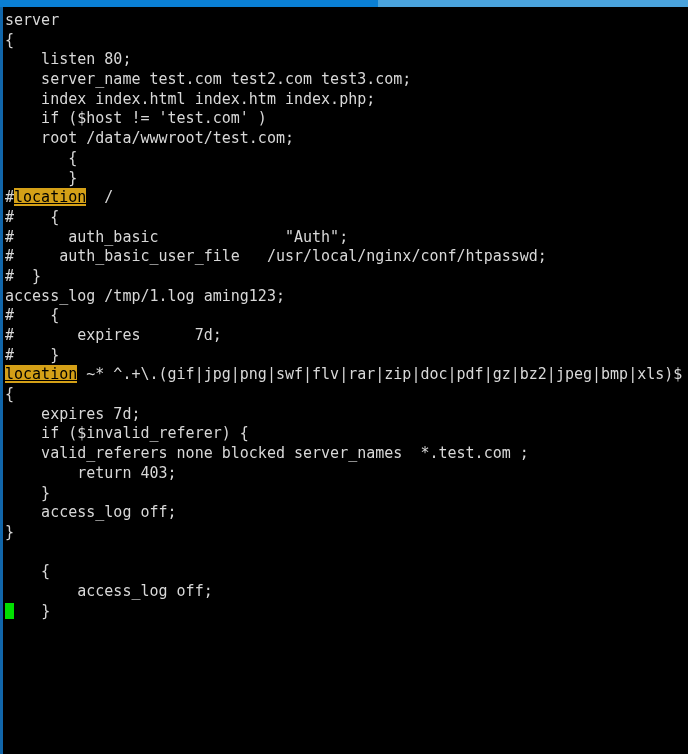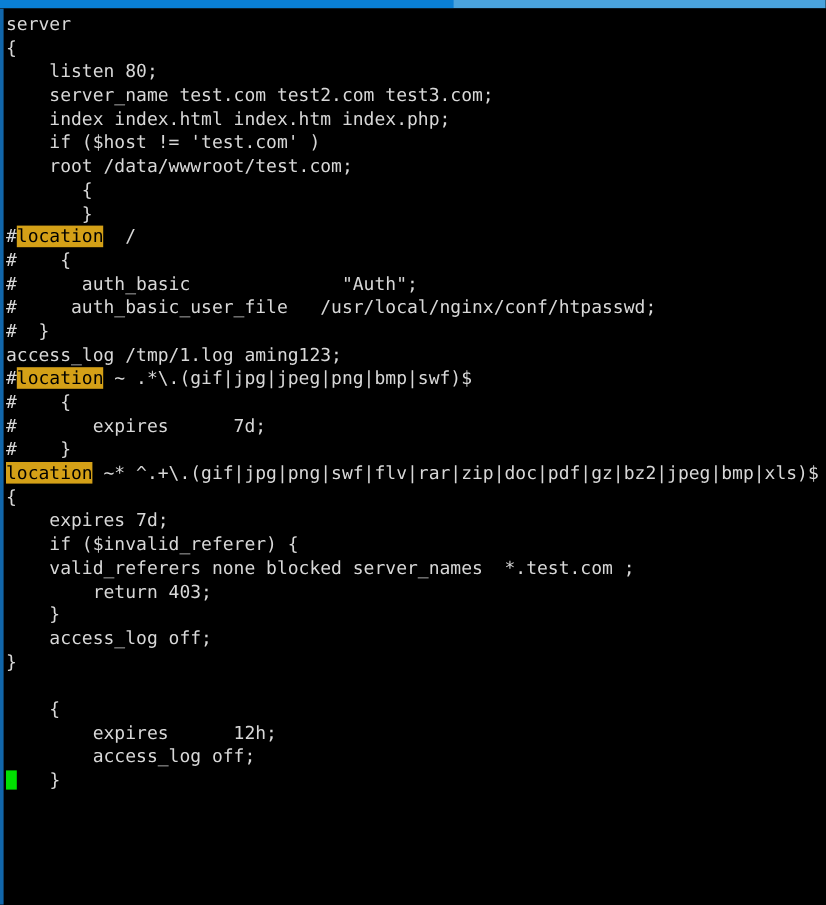--- a/index.html
+++ b/index.html
@@ -50,20 +50,21 @@
     background: #1166aa;
   }
 
   #code-area {
     position: absolute;
     left: 0;
     top: 0;
     width: 688px;
     height: 747px;
     padding: 4px 0 0 0;
+    text-decoration: underline;
   }
 
   .code-line {
     position: relative;
     height: 19.7px;
     line-height: 19.7px;
     font-size: 15px;
     letter-spacing: 0px;
     color: #d8d8d8;
     white-space: pre;
@@ -111,34 +112,32 @@
       <div class="code-line"><span class="seg">    if ($host != 'test.com' )</span></div>
       <div class="code-line"><span class="seg">    root /data/wwwroot/test.com;</span></div>
       <div class="code-line"><span class="seg">       {</span></div>
       <div class="code-line"><span class="seg">       }</span></div>
       <div class="code-line"><span class="seg">#</span><span class="seg hl" style="background: rgb(212, 160, 23); color: rgb(0, 0, 0);">location</span><span class="seg">  /</span></div>
       <div class="code-line"><span class="seg">#    {</span></div>
       <div class="code-line"><span class="seg">#      auth_basic              "Auth";</span></div>
       <div class="code-line"><span class="seg">#     auth_basic_user_file   /usr/local/nginx/conf/htpasswd;</span></div>
       <div class="code-line"><span class="seg">#  }</span></div>
       <div class="code-line"><span class="seg">access_log /tmp/1.log aming123;</span></div>
-      <div class="code-line"><span class="seg">#</span><span class="seg hl" style="background: rgb(212, 160, 23); color: rgb(0, 0, 0);">location</span><span class="seg"> ~ .*\.(gif|jpg|jpeg|png|bmp|swf)$</span></div>
       <div class="code-line"><span class="seg">#    {</span></div>
       <div class="code-line"><span class="seg">#       expires      7d;</span></div>
       <div class="code-line"><span class="seg">#    }</span></div>
       <div class="code-line"><span class="seg hl" style="background: rgb(212, 160, 23); color: rgb(0, 0, 0);">location</span><span class="seg"> ~* ^.+\.(gif|jpg|png|swf|flv|rar|zip|doc|pdf|gz|bz2|jpeg|bmp|xls)$</span></div>
       <div class="code-line"><span class="seg">{</span></div>
       <div class="code-line"><span class="seg">    expires 7d;</span></div>
       <div class="code-line"><span class="seg">    if ($invalid_referer) {</span></div>
       <div class="code-line"><span class="seg">    valid_referers none blocked server_names  *.test.com ;</span></div>
       <div class="code-line"><span class="seg">        return 403;</span></div>
       <div class="code-line"><span class="seg">    }</span></div>
       <div class="code-line"><span class="seg">    access_log off;</span></div>
       <div class="code-line"><span class="seg">}</span></div>
       <div class="code-line">&nbsp;</div>
       <div class="code-line"><span class="seg">    {</span></div>
-      <div class="code-line"><span class="seg">        expires      12h;</span></div>
       <div class="code-line"><span class="seg">        access_log off;</span></div>
       <div class="code-line"><span class="cursor-block" style="background: rgb(0, 224, 0);"></span><span class="seg">   }</span></div>
       <div class="code-line">&nbsp;</div>
     </div>
 
 </div>
 
 </body></html>

